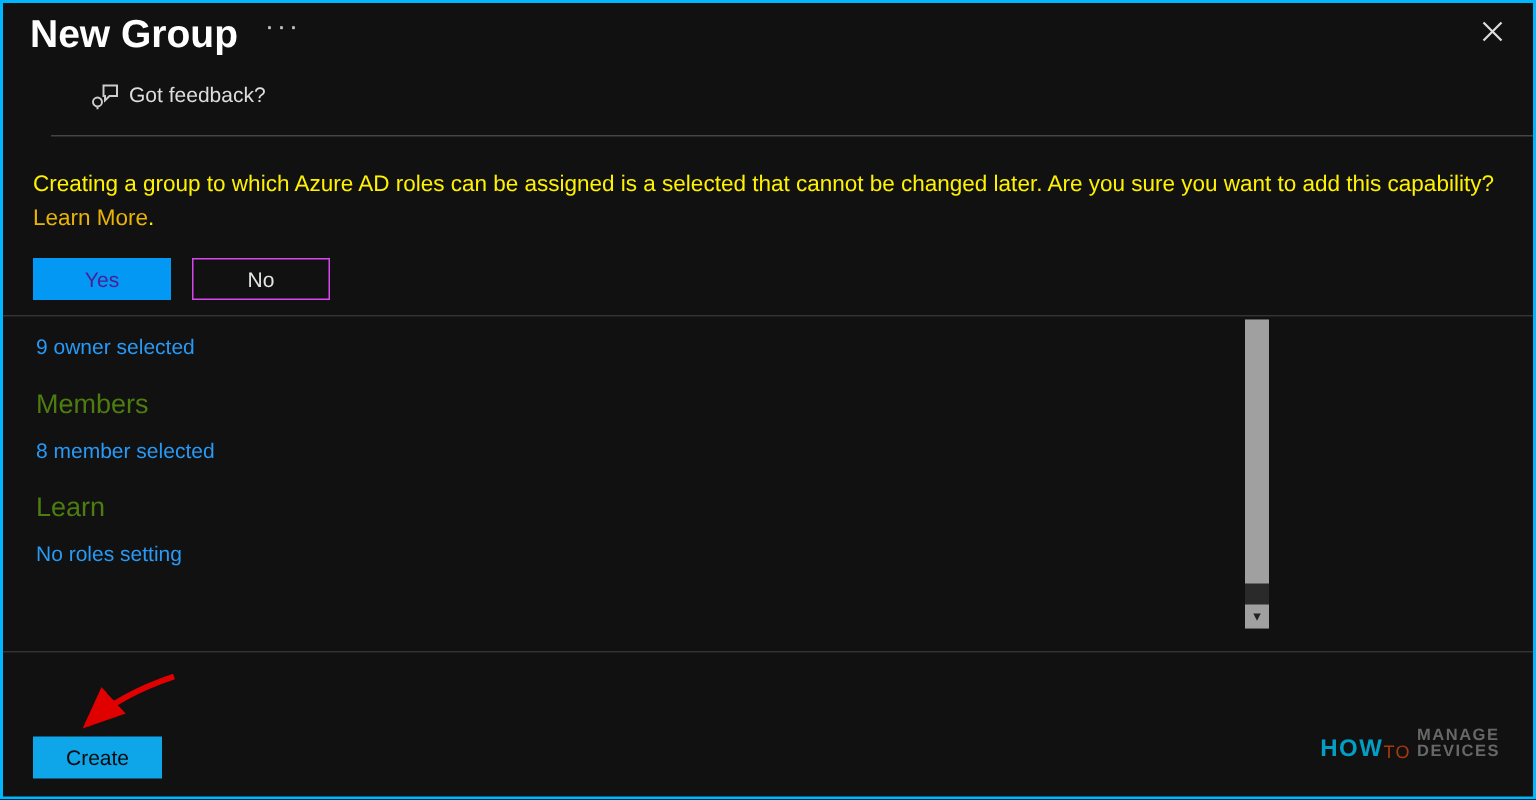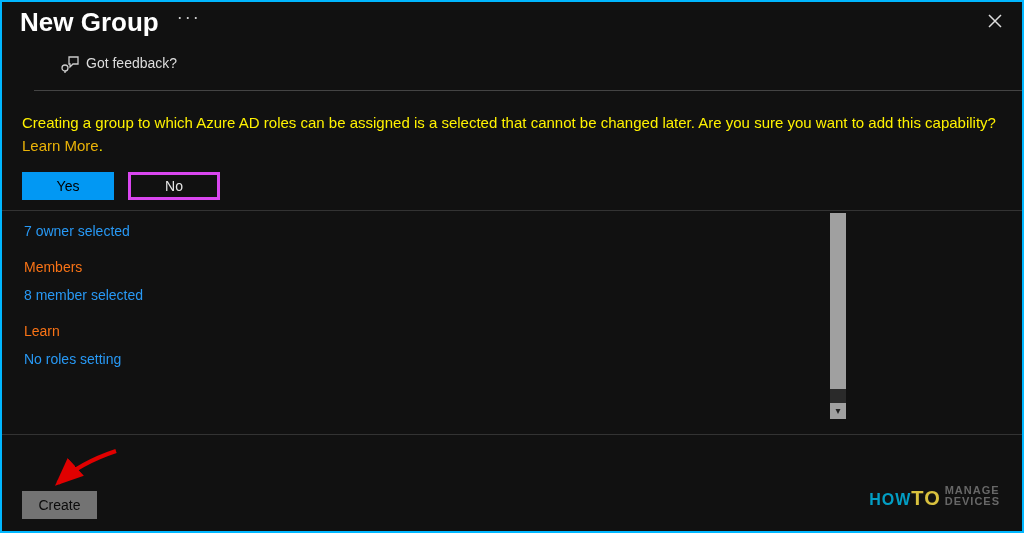--- a/index.html
+++ b/index.html
@@ -35,57 +35,57 @@
     border-bottom: 1px solid #333;
   }
   .warning-block a { color: #eab308; text-decoration: none; }
   .confirm-row { margin-top: 14px; display: flex; gap: 14px; }
   .btn {
     min-width: 92px; height: 28px;
     display: flex; align-items: center; justify-content: center;
     font-size: 14px; cursor: pointer;
     border: none;
   }
-  .btn-primary { background: #0298f3; color: #000000; }
-  .btn-secondary { background: transparent; color: #e5e5e5; border: 3px solid #d946ef; }
+  .btn-primary { background: #0298f3; color: #4c1d95; }
+  .btn-secondary { background: transparent; color: #e5e5e5; border: 1px solid #d946ef; }
 
   .content-area {
     position: relative; flex: 1; overflow: hidden;
     padding: 8px 0 0 22px;
   }
   .link-text { color: #2899f5; font-size: 14px; cursor: pointer; padding: 4px 0; display: inline-block; }
-  .section-label { color: #f97316; font-size: 14px; margin-top: 16px; }
+  .section-label { color: #4d7c0f; font-size: 18px; margin-top: 16px; }
   .section-link { margin-top: 8px; }
   .scrollbar {
     position: absolute; right: 176px; top: 2px; width: 16px; height: 206px;
     background: #2a2a2a; display: flex; flex-direction: column; justify-content: space-between;
   }
   .scroll-thumb { width: 100%; height: 176px; background: #a0a0a0; }
   .scroll-arrow { width: 100%; height: 16px; background: #a0a0a0; display:flex; align-items:center; justify-content:center; font-size:10px; color:#222;}
 
   .footer-bar {
     border-top: 1px solid #333;
     padding: 12px 20px;
     display: flex; align-items: center;
   }
-  .btn-create { background: #737373; color: #0b0b0b; width: 75px; height: 28px; border:none; font-size:14px; cursor:pointer;margin-top:44px; }
+  .btn-create { background: #0ea5e9; color: #0b0b0b; width: 86px; height: 28px; border:none; font-size:14px; cursor:pointer;margin-top:44px; }
 
   .arrow-annot {
     position: absolute; left: 48px; bottom: 42px; width: 70px; height: 40px; pointer-events: none;
   }
 
   .watermark {
     position: absolute; right: 22px; bottom: 24px;
     display: flex; align-items: stretch; gap: 4px;
     opacity: 0.85; pointer-events: none;
     font-family: Arial, sans-serif;
   }
   .wm-left { display:flex; flex-direction:row; justify-content:flex-start; align-items:flex-end; }
   .wm-left .l1 { color:#00b7e4; font-weight:900; font-size:16px; line-height:0.9; letter-spacing:1px;}
-  .wm-left .l2 { color:#fde047; font-weight:700; font-size:20px; line-height:0.9; letter-spacing:1px;}
+  .wm-left .l2 { color:#c2410c; font-weight:400; font-size:12px; line-height:0.9; letter-spacing:1px;}
   .wm-right { color:#777; font-weight:700; display:flex; flex-direction:column; font-size:11px; line-height:1; }
   .wm-right span { letter-spacing:1px; }
 </style>
 </head>
 <body>
 
 <div class="frame">
 
   <div class="header">
     <div class="header-left">
@@ -112,21 +112,21 @@
 
   <div class="warning-block">
     <span>Creating a group to which Azure AD roles can be assigned is a selected that cannot be changed later. Are you sure you want to add this capability? </span><a href="#">Learn More</a><span>.</span>
     <div class="confirm-row">
       <button class="btn btn-primary">Yes</button>
       <button class="btn btn-secondary">No</button>
     </div>
   </div>
 
   <div class="content-area">
-    <div class="link-text">7 owner selected</div>
+    <div class="link-text">9 owner selected</div>
 
     <div class="section-label">Members</div>
     <div class="section-link"><span class="link-text">8 member selected</span></div>
 
     <div class="section-label">Learn</div>
     <div class="section-link"><span class="link-text">No roles setting</span></div>
 
     <div class="scrollbar">
       <div class="scroll-thumb"></div>
       <div class="scroll-arrow">▾</div>

